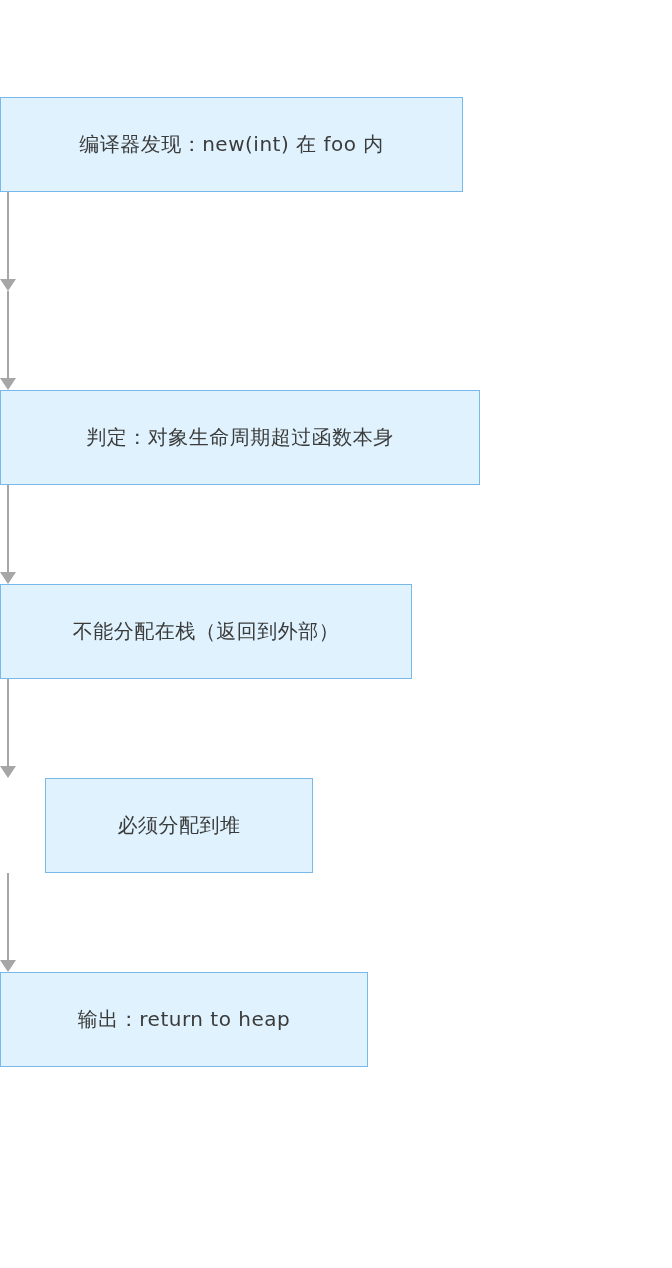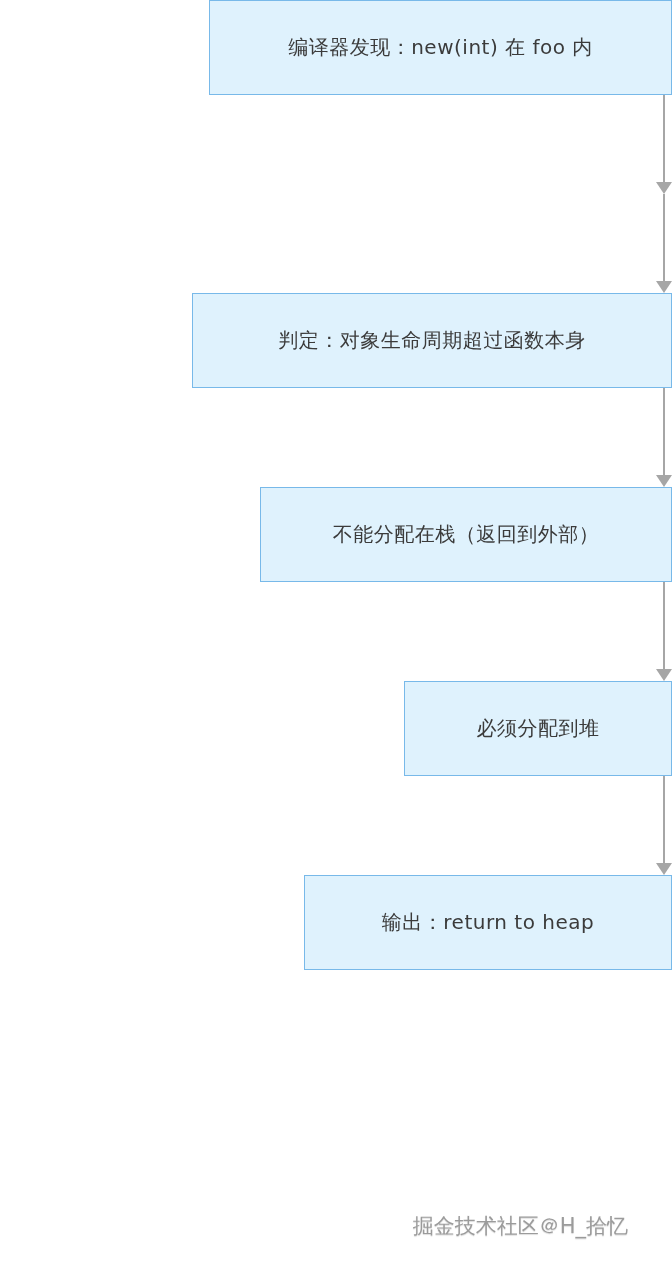--- a/index.html
+++ b/index.html
@@ -10,21 +10,22 @@
     height: 1268px;
     font-family: "DejaVu Sans", "Liberation Sans", sans-serif;
     overflow: hidden;
   }
   .canvas {
     position: relative;
     width: 672px;
     height: 998px;
     display: flex;
     flex-direction: column;
-    align-items: flex-end;
+    align-items: flex-start;
+    padding-top: 97px;
     box-sizing: border-box;
   }
   .node {
     height: 95px;
     background: #dff2fd;
     border: 1.5px solid #78b9e9;
     box-sizing: border-box;
     display: flex;
     align-items: center;
     justify-content: center;
@@ -117,15 +118,14 @@
 
   <div class="arrow">
     <div class="line"></div>
     <div class="head"></div>
   </div>
 
   <div class="node n5">
     <span>输出：return to heap</span>
   </div>
 
-  <div class="watermark">掘金技术社区＠H_拾忆</div>
 
 </div>
 
 </body></html>

